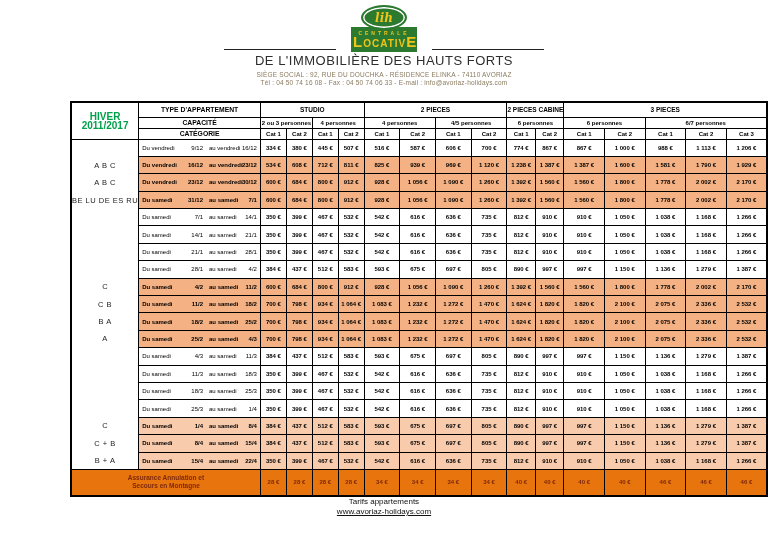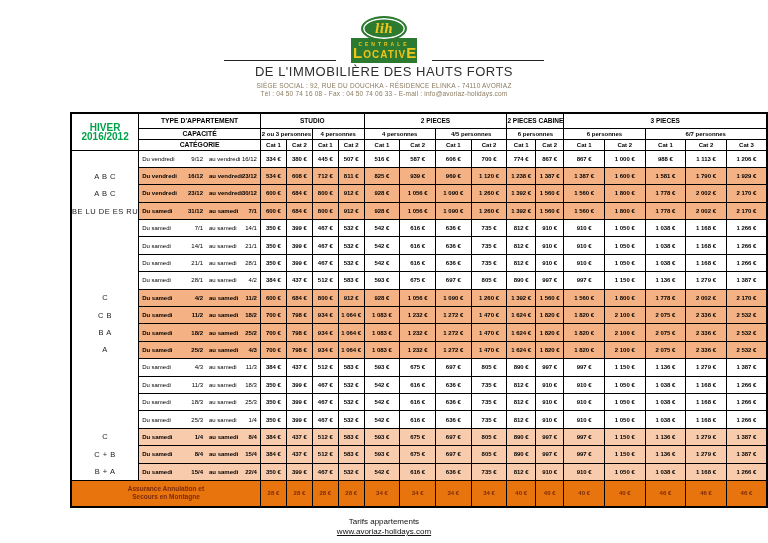--- a/index.html
+++ b/index.html
@@ -3,21 +3,21 @@
 <meta charset="utf-8">
 <style>
   * { margin:0; padding:0; box-sizing:border-box; }
   html,body { background:#ffffff; }
   body {
     width:768px; height:543px; overflow:hidden;
     font-family:"Liberation Sans", sans-serif; color:#000;
     position:relative;
   }
   
-  .letterhead { padding-top:16px; text-align:center; }
+  .letterhead { padding-top:5px; text-align:center; }
   .logo-wrap { position:relative; width:320px; margin:0 auto; }
   .logo-oval {
     width:46px; height:25px; margin:0 auto; border-radius:50%;
     background:var(--logo-green); border:2px solid var(--logo-green);
     box-shadow: inset 0 0 0 1.5px #ffffff;
     display:flex; align-items:center; justify-content:center;
     position:relative; z-index:2;
   }
   .logo-oval span {
     font-family:"DejaVu Serif", serif; font-style:italic; font-weight:bold;
@@ -76,21 +76,21 @@
   tr.high td { background:var(--row-high); }
   tr.mid  td { background:var(--row-mid); }
   tr.high td.date .dcell, tr.mid td.date .dcell { font-weight:bold; }
   tr.assurance { height:26px; }
   tr.assurance td {
     background:var(--assur-bg); color:var(--assur-text); font-weight:bold;
   }
   tr.assurance td.alabel { font-size:6.5px; line-height:8px; white-space:normal; }
   tr.assurance td.aprice { font-size:6px; }
   
-  .docfooter { margin-top:9px; text-align:center; font-size:8px; line-height:10.5px; color:#111; }
+  .docfooter { text-align:center; font-size:8px; line-height:10.5px; color:#111; }
   .docfooter .url { text-decoration:underline; }
 </style>
 </head>
 <body>
 
 <div class="letterhead">
   <div class="logo-wrap">
     <div class="rule-left"></div>
     <div class="rule-right"></div>
     <div class="logo-oval">
@@ -125,21 +125,21 @@
       <col style="width: 41px;">
       <col style="width: 41px;">
       <col style="width: 41px;">
       <col style="width: 41px;">
       <col style="width: 41px;">
     </colgroup>
     <thead>
       <tr class="hr1">
         <th class="season-cell" rowspan="3">
           <div>HIVER</div>
-          <div>2016/2012</div>
+          <div>2011/2017</div>
         </th>
         <th class="hlabel">TYPE D'APPARTEMENT</th>
         <th class="group" colspan="4">STUDIO</th>
         <th class="group" colspan="4">2 PIECES</th>
         <th class="group" colspan="2">2 PIECES CABINE</th>
         <th class="group" colspan="5">3 PIECES</th>
       </tr>
       <tr class="hr2">
         <th class="hlabel">CAPACITÉ</th>
         <th class="cap" colspan="2">2 ou 3 personnes</th>

